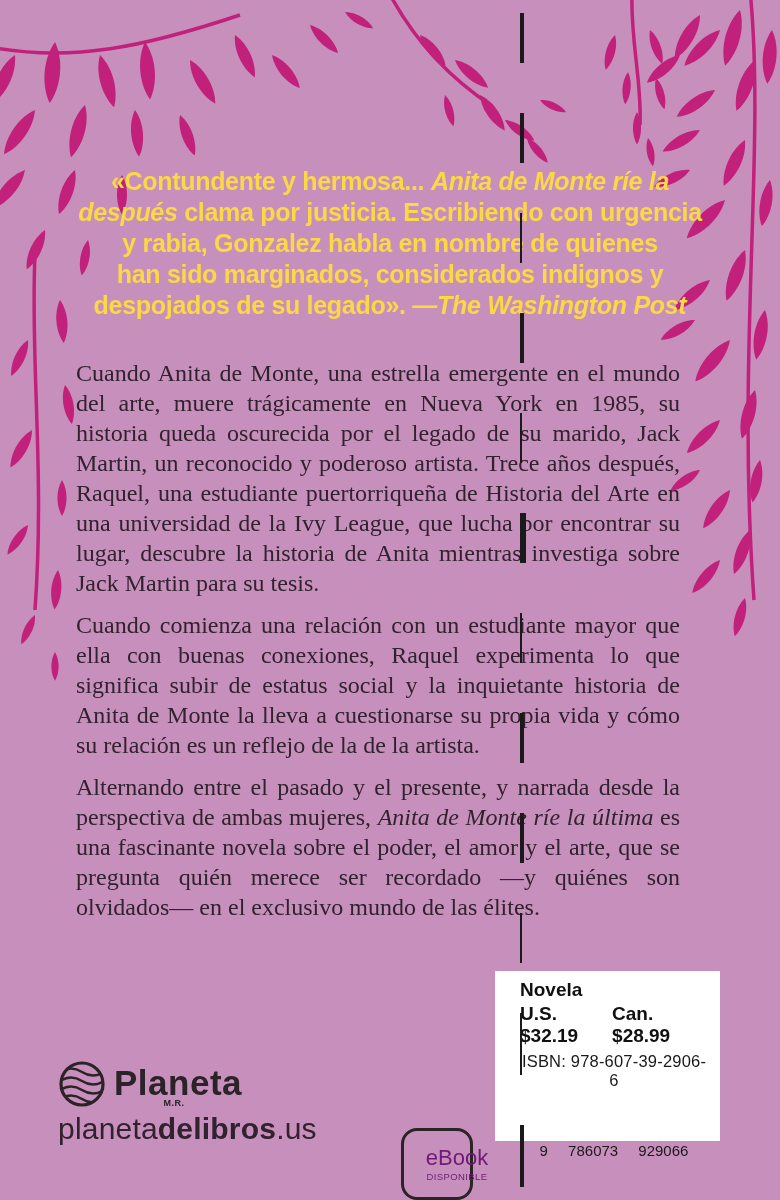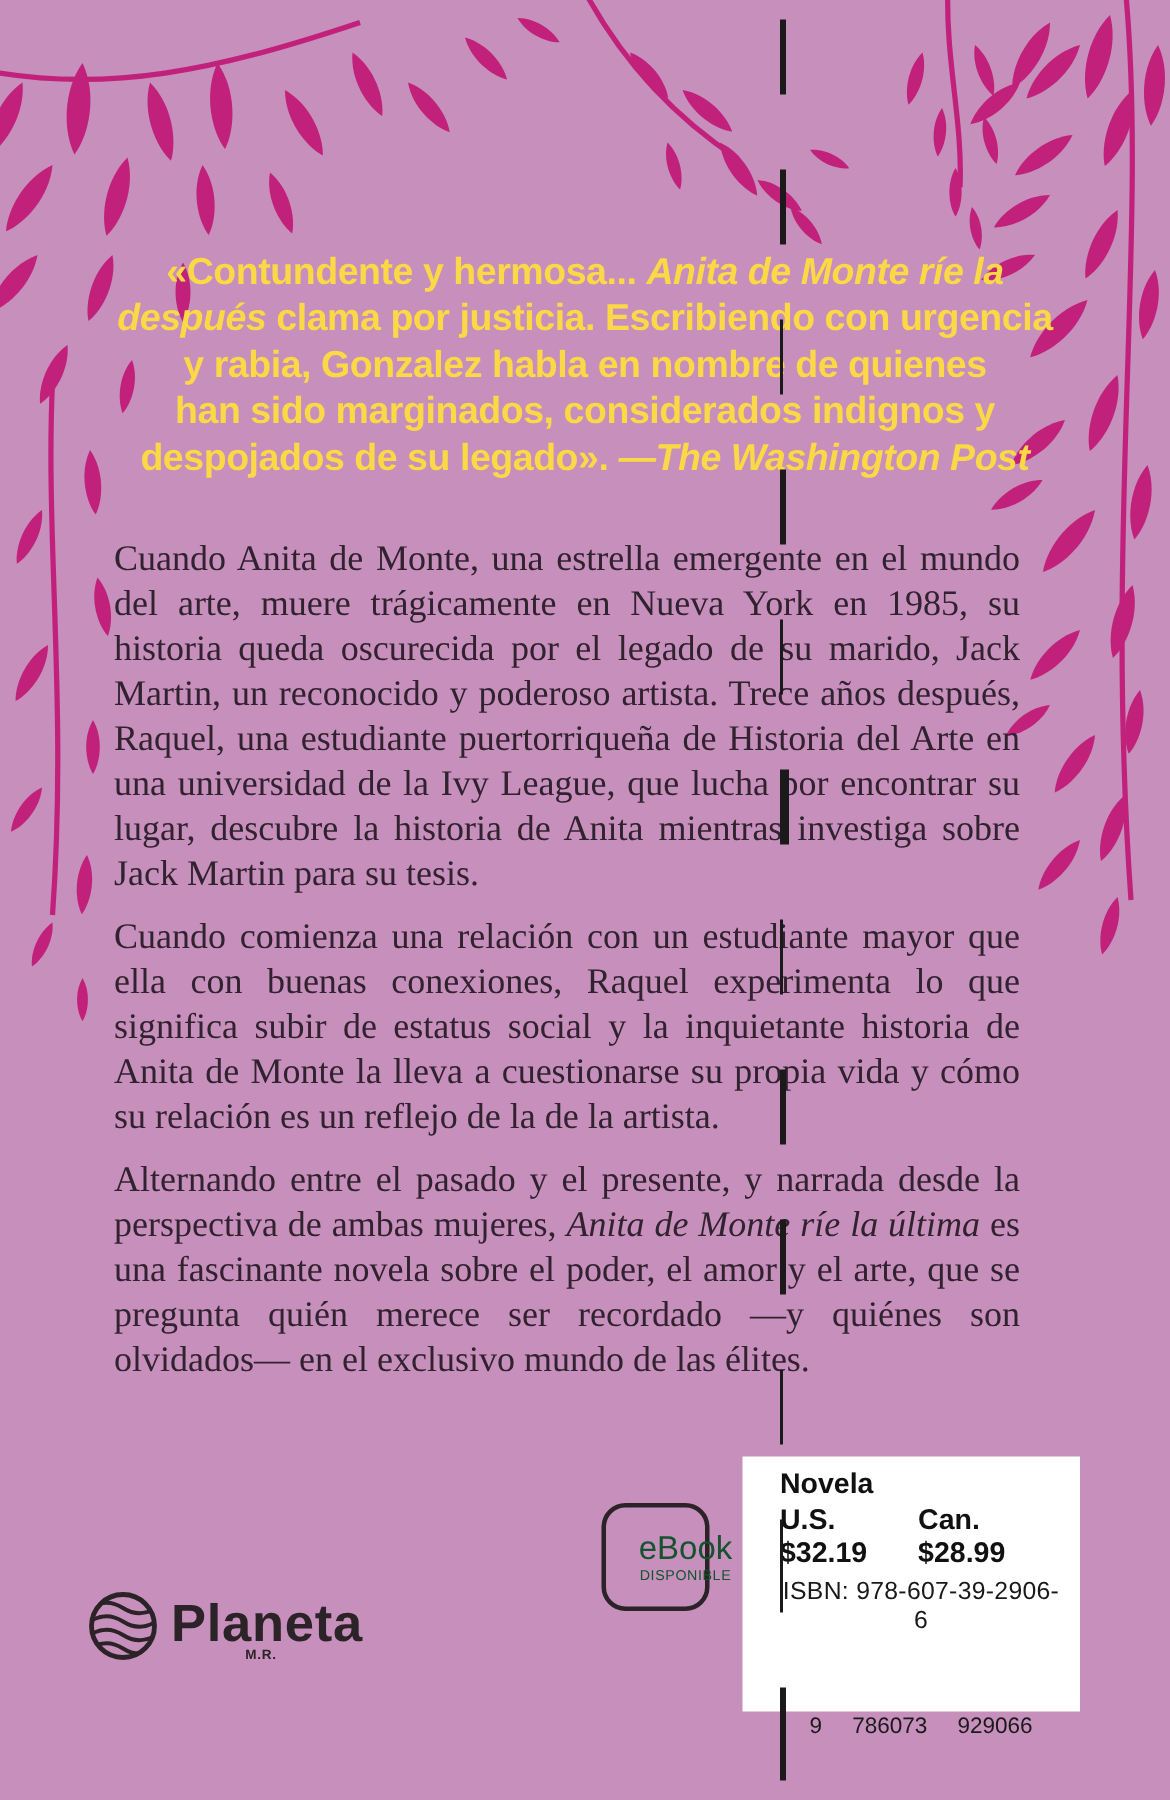--- a/index.html
+++ b/index.html
@@ -34,24 +34,24 @@
     margin-left:8px;line-height:46px;
   }
   .planeta-tm{font-size:9px;font-weight:bold;color:#2b2327;display:block;text-align:center;margin-top:-8px;letter-spacing:0.5px;}
   .website{
     position:absolute;left:58px;top:1112px;z-index:2;
     font-size:30px;color:#31222f;font-weight:500;letter-spacing:0.2px;
   }
   .website b{font-weight:700;}
   
   .ebook{
-    position:absolute;left:401px;top:1002px;width:72px;height:72px;z-index:2;
+    position:absolute;left:401px;top:1128px;width:72px;height:72px;z-index:2;
     border:3px solid #2b2327;border-radius:16px;box-sizing:border-box;
     display:flex;flex-direction:column;align-items:center;justify-content:center;
-    color:#14532d;
+    color:#701a75;
     padding-left:40px;
   }
   .ebook-main{font-size:22px;line-height:22px;font-weight:400;}
   .ebook-sub{font-size:9.5px;letter-spacing:0.4px;margin-top:2px;font-weight:400;}
   
   .salesbox{
     position:absolute;left:495px;top:971px;width:225px;height:170px;z-index:2;
     background:#ffffff;box-sizing:border-box;padding:8px 12px 0 25px;color:#111111;
   }
   .genre{font-weight:bold;font-size:19px;line-height:22px;}
@@ -195,20 +195,21 @@
         <path d="M2,30 Q13,23 24,30 T46,30"></path>
         <path d="M2,39 Q13,32 24,39 T46,39"></path>
       </g>
     </svg>
     <div>
       <span class="planeta-word">Planeta</span>
       <span class="planeta-tm">M.R.</span>
     </div>
   </div>
 
+  <div class="website"><span>planeta</span><b>delibros</b><span>.us</span></div>
 
   <div class="ebook">
     <div class="ebook-main">eBook</div>
     <div class="ebook-sub">DISPONIBLE</div>
   </div>
 
   <div class="salesbox">
     <div class="genre">Novela</div>
     <div class="prices">
       <span>U.S. $32.19</span>

